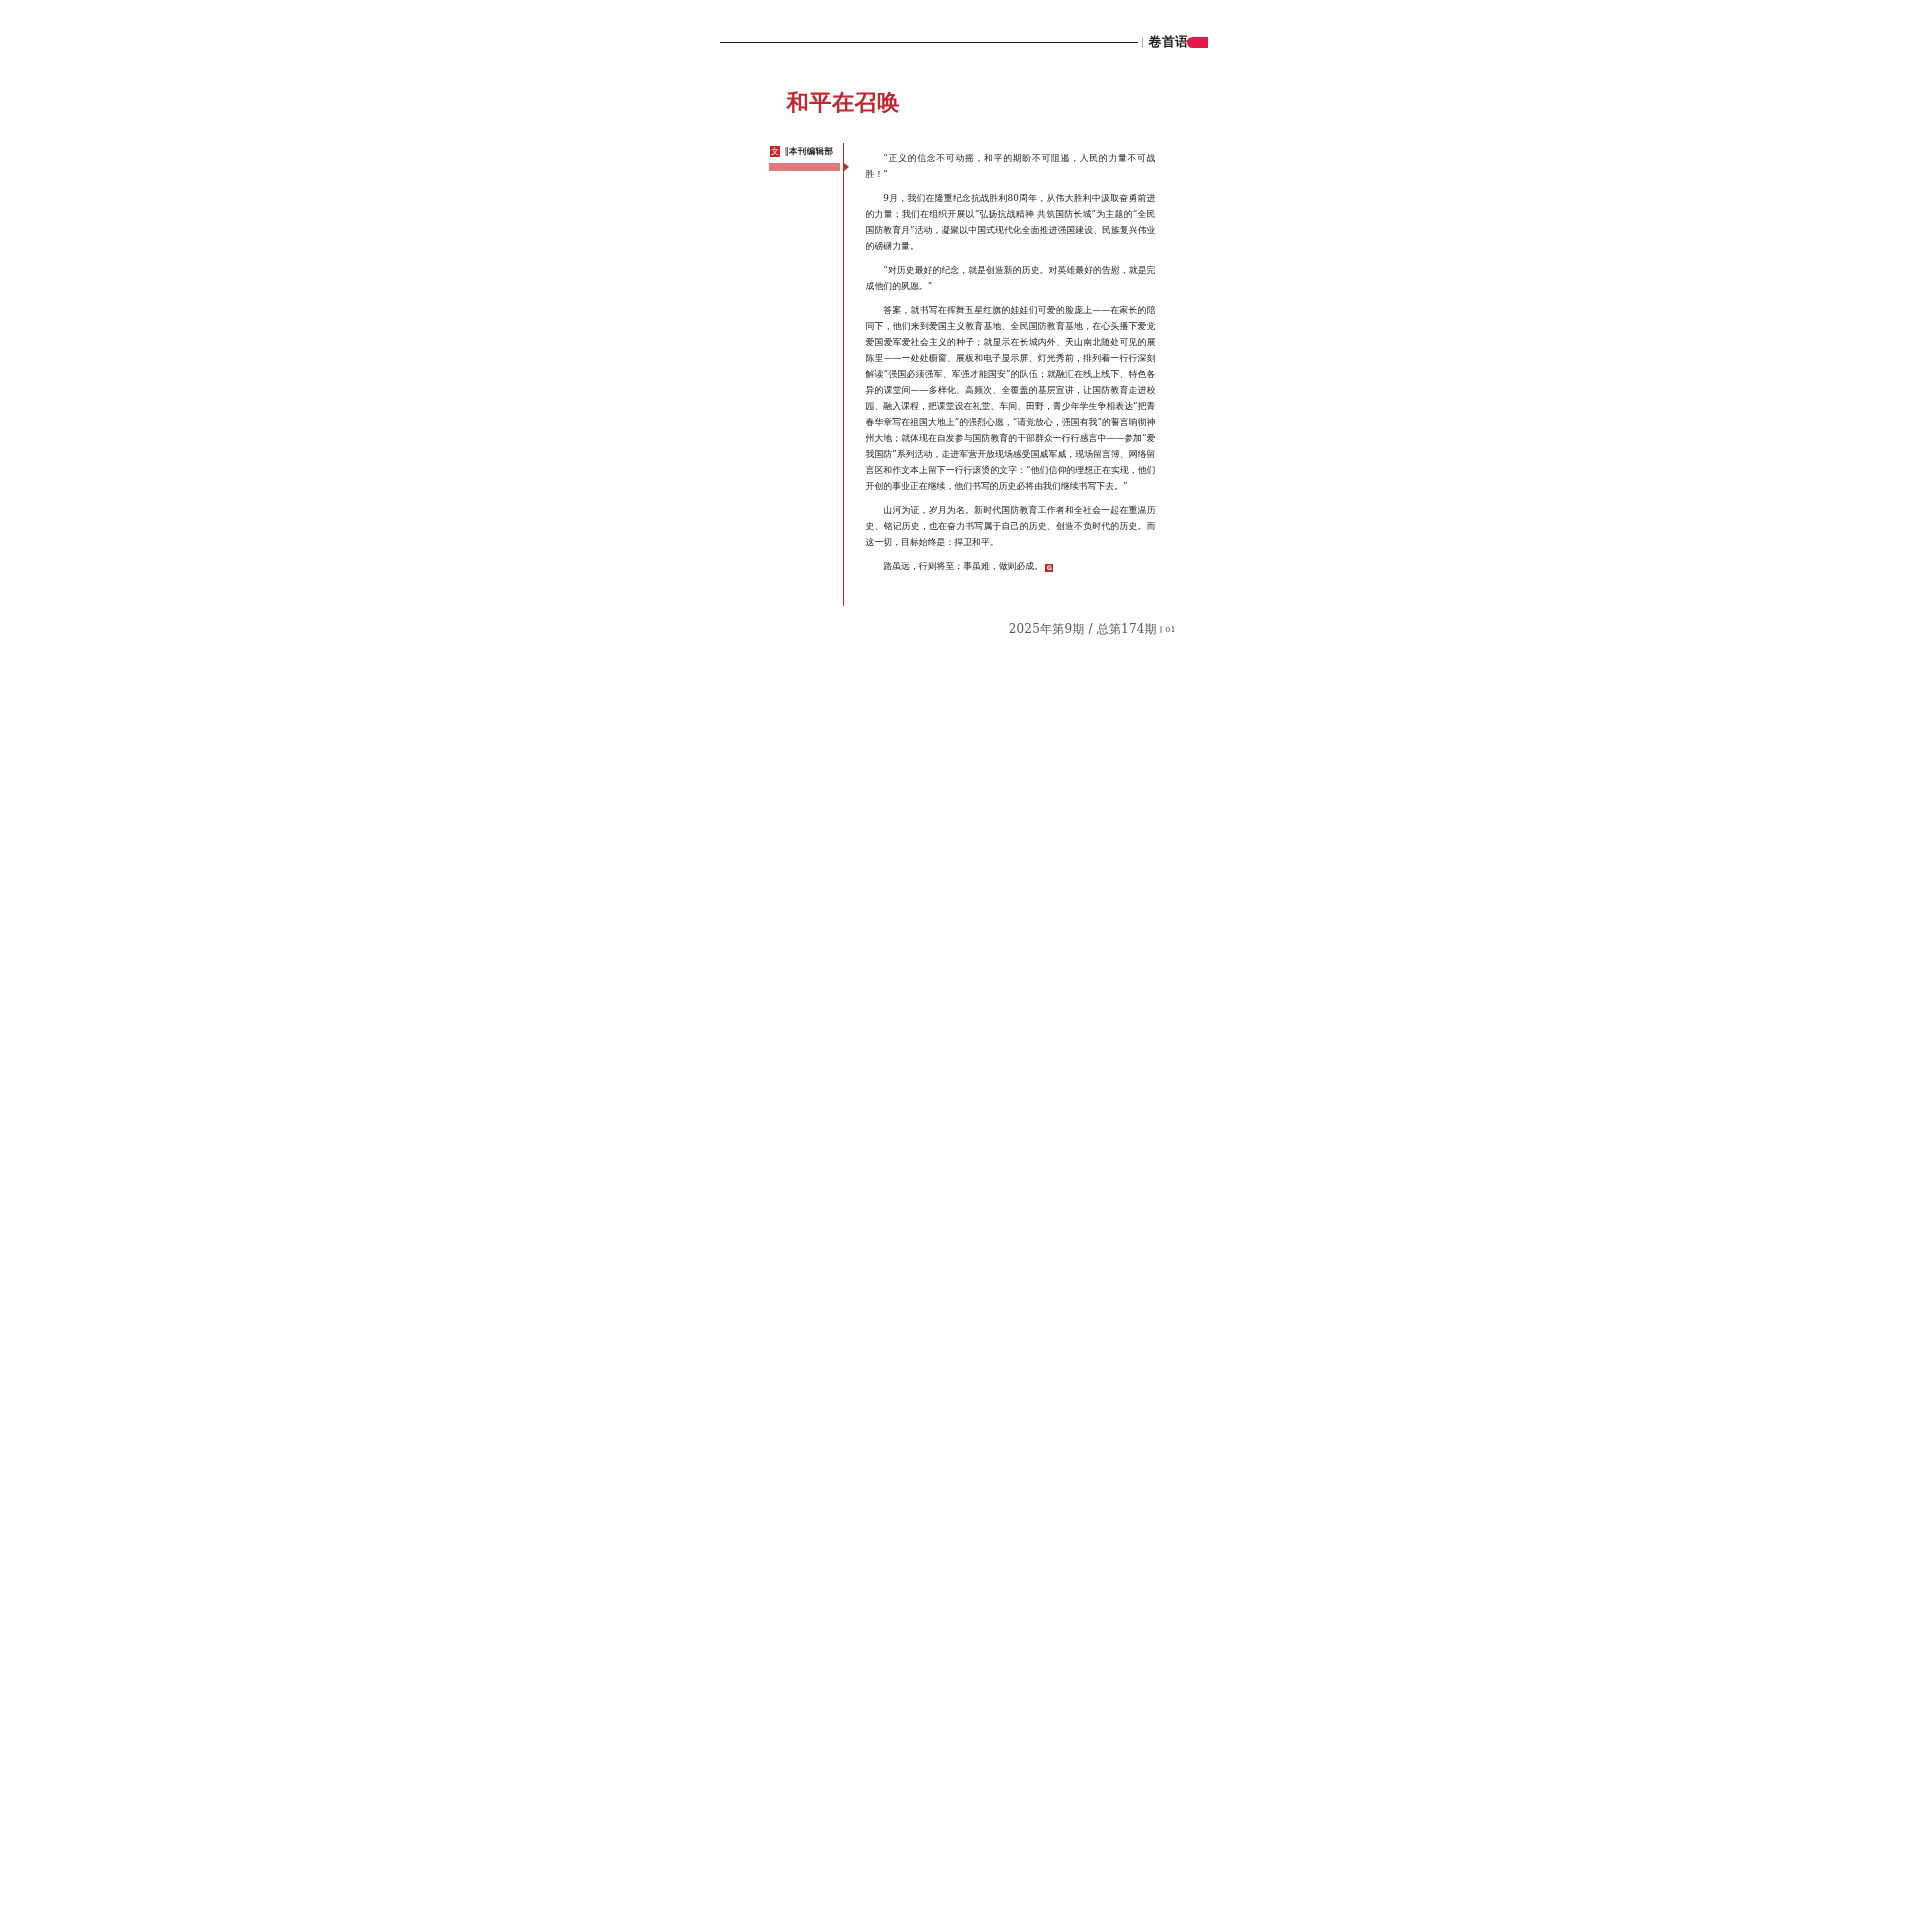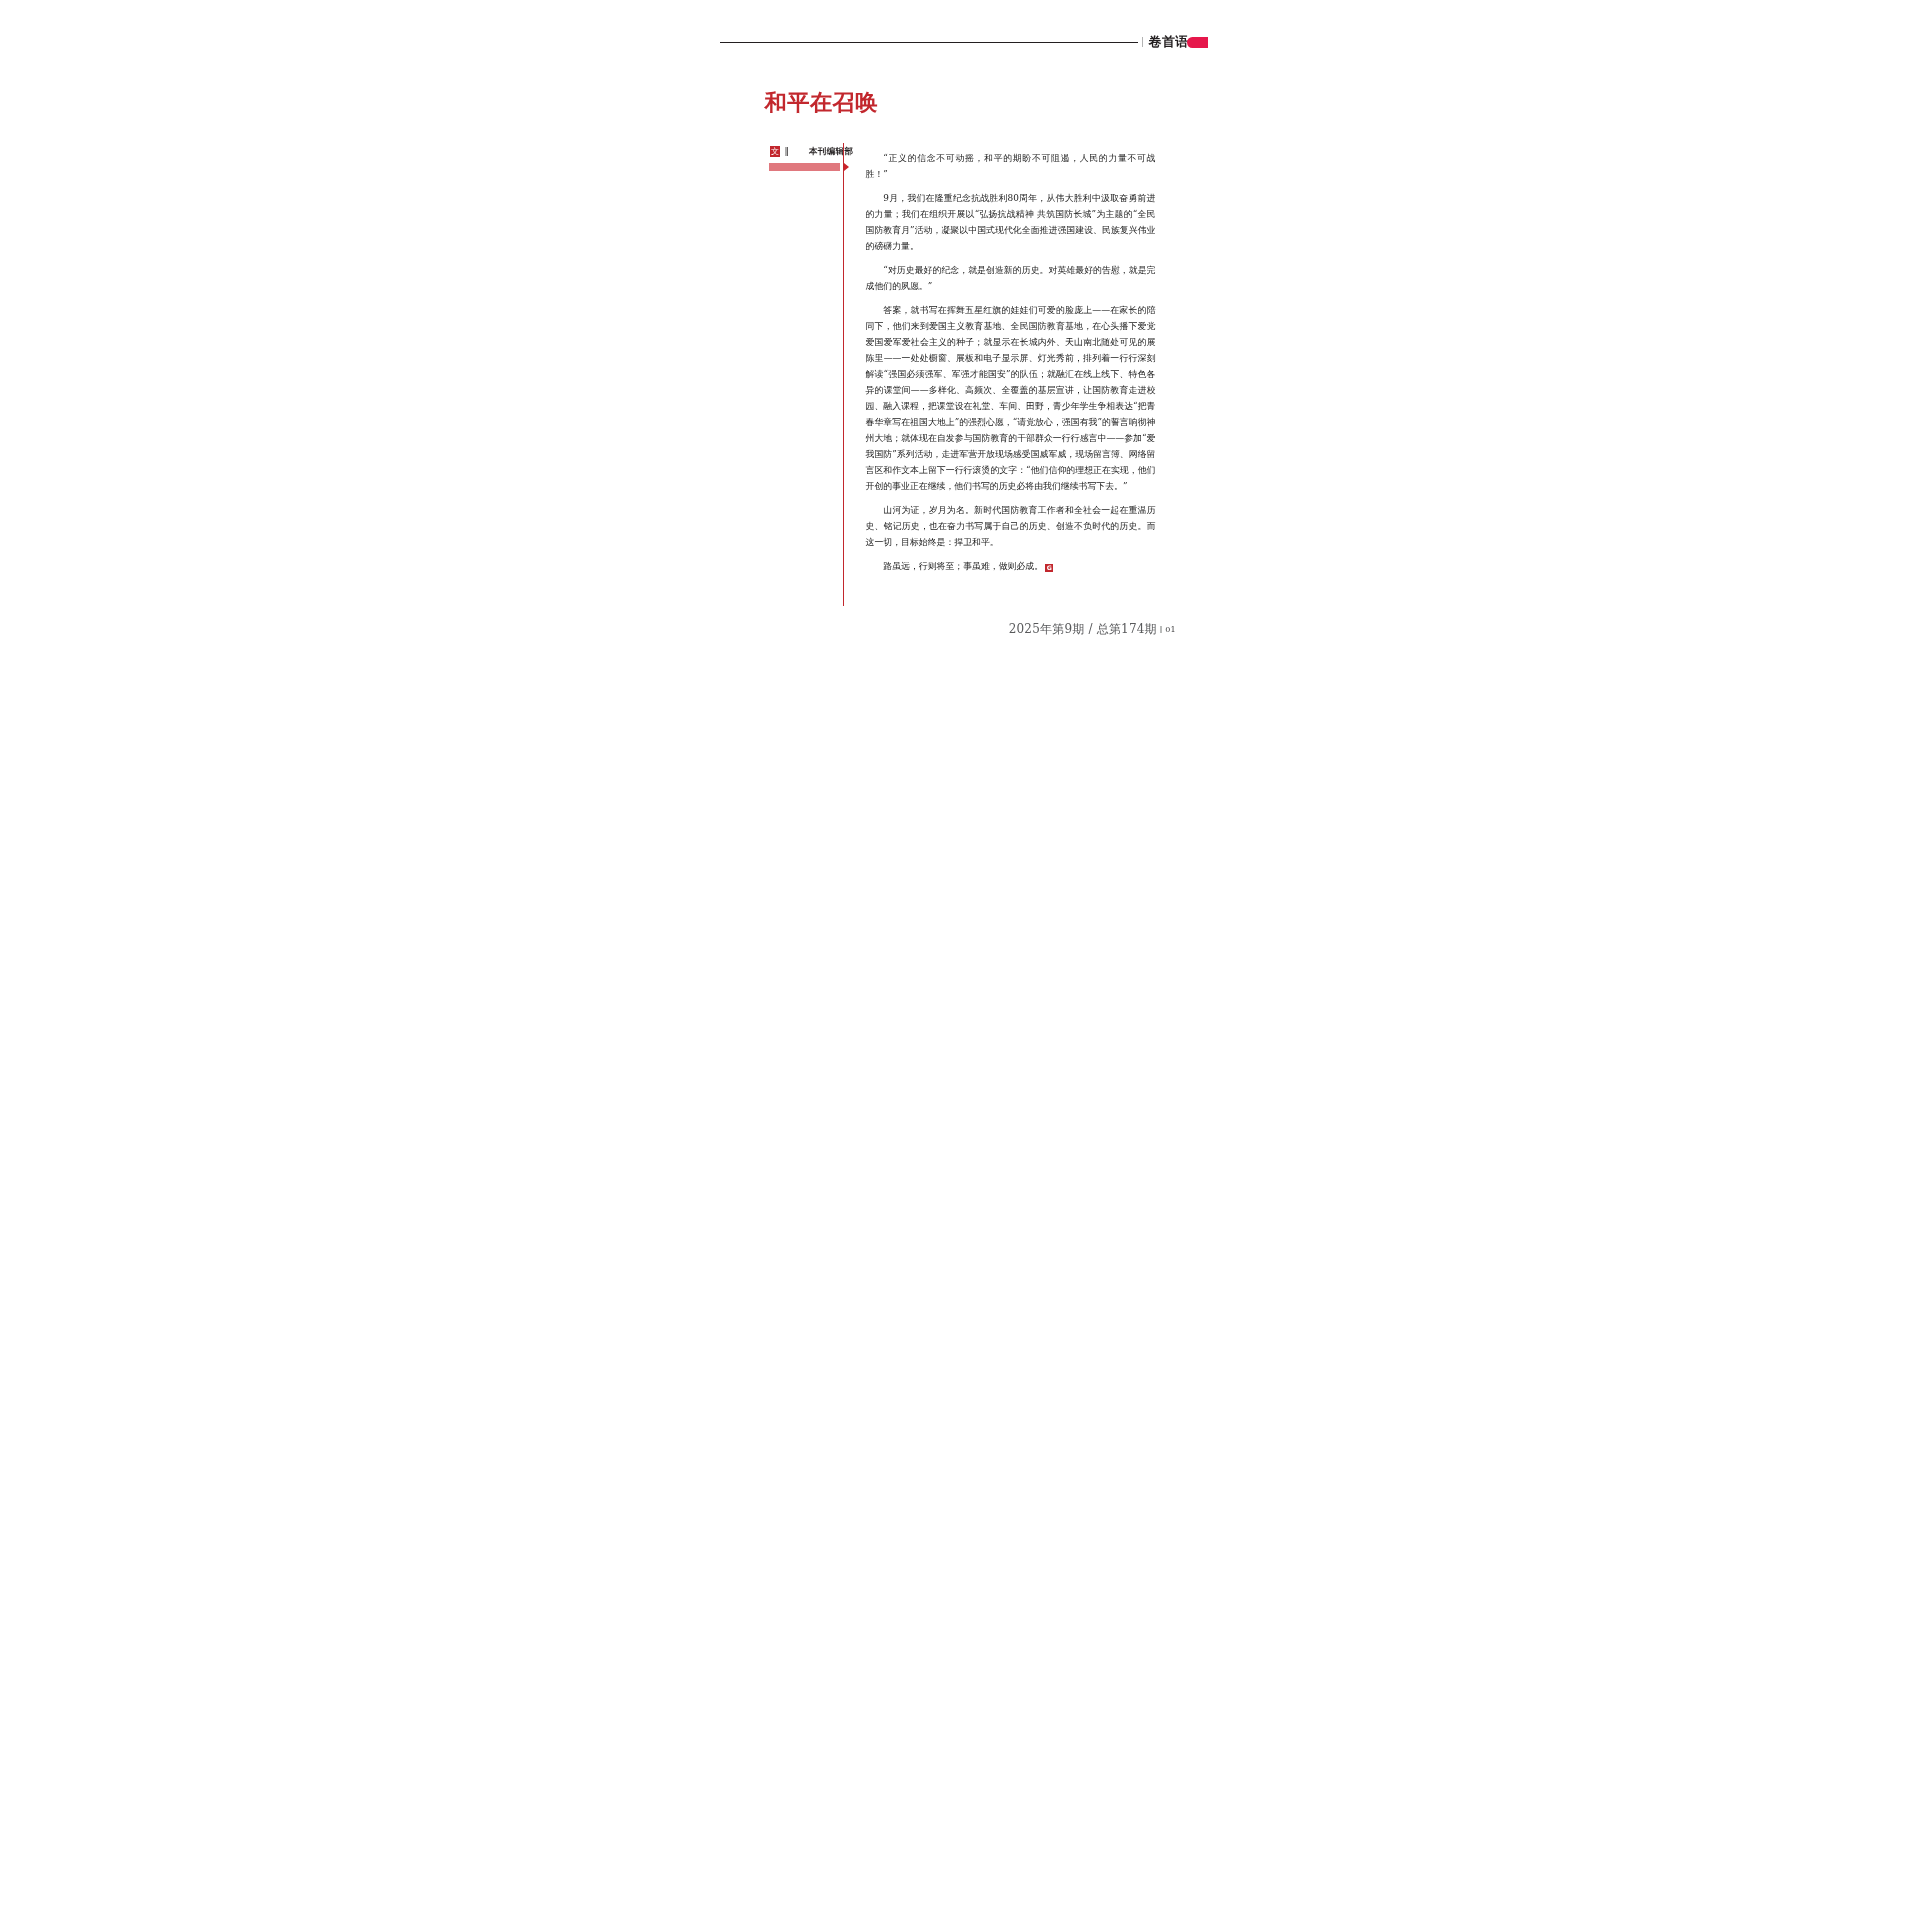--- a/index.html
+++ b/index.html
@@ -30,42 +30,42 @@
   }
   .red-pill {
     position: absolute; left: 468px; top: 37px;
     width: 23px; height: 10.8px;
     background: #e6174b;
     border-radius: 5.4px 0 0 5.4px;
   }
 
   
   .article-title {
-    position: absolute; left: 46px; top: 89px;
+    position: absolute; left: 68px; top: 89px;
     font-family: "DejaVu Sans", sans-serif;
     font-weight: bold; font-size: 22.3px; line-height: 27px;
     color: #c2272d; letter-spacing: 0.4px; white-space: nowrap;
   }
 
   
   .byline {
     position: absolute; left: 51px; top: 146px;
     display: flex; align-items: center; height: 11.2px;
   }
   .wen-box {
     width: 10.8px; height: 10.8px; background: #c2272d;
     color: #ffffff; display: flex; align-items: center; justify-content: center;
     font-size: 8px; font-family: "DejaVu Serif", serif;
   }
   .byline-sep {
     margin-left: 4.2px; font-size: 8.9px; color: #231f20;
     font-family: "DejaVu Sans", sans-serif; line-height: 11.2px;
   }
   .byline-author {
-    margin-left: 20px; font-family: "DejaVu Sans", sans-serif;
+    margin-left: 0; font-family: "DejaVu Sans", sans-serif;
     font-weight: bold; font-size: 8.5px; color: #231f20;
     letter-spacing: 0.4px; white-space: nowrap;
   }
   .salmon-bar {
     position: absolute; left: 50px; top: 163px;
     width: 71px; height: 8px; background: #e0787e;
   }
   .byline-arrow {
     position: absolute; left: 125px; top: 163px;
     width: 0; height: 0;

